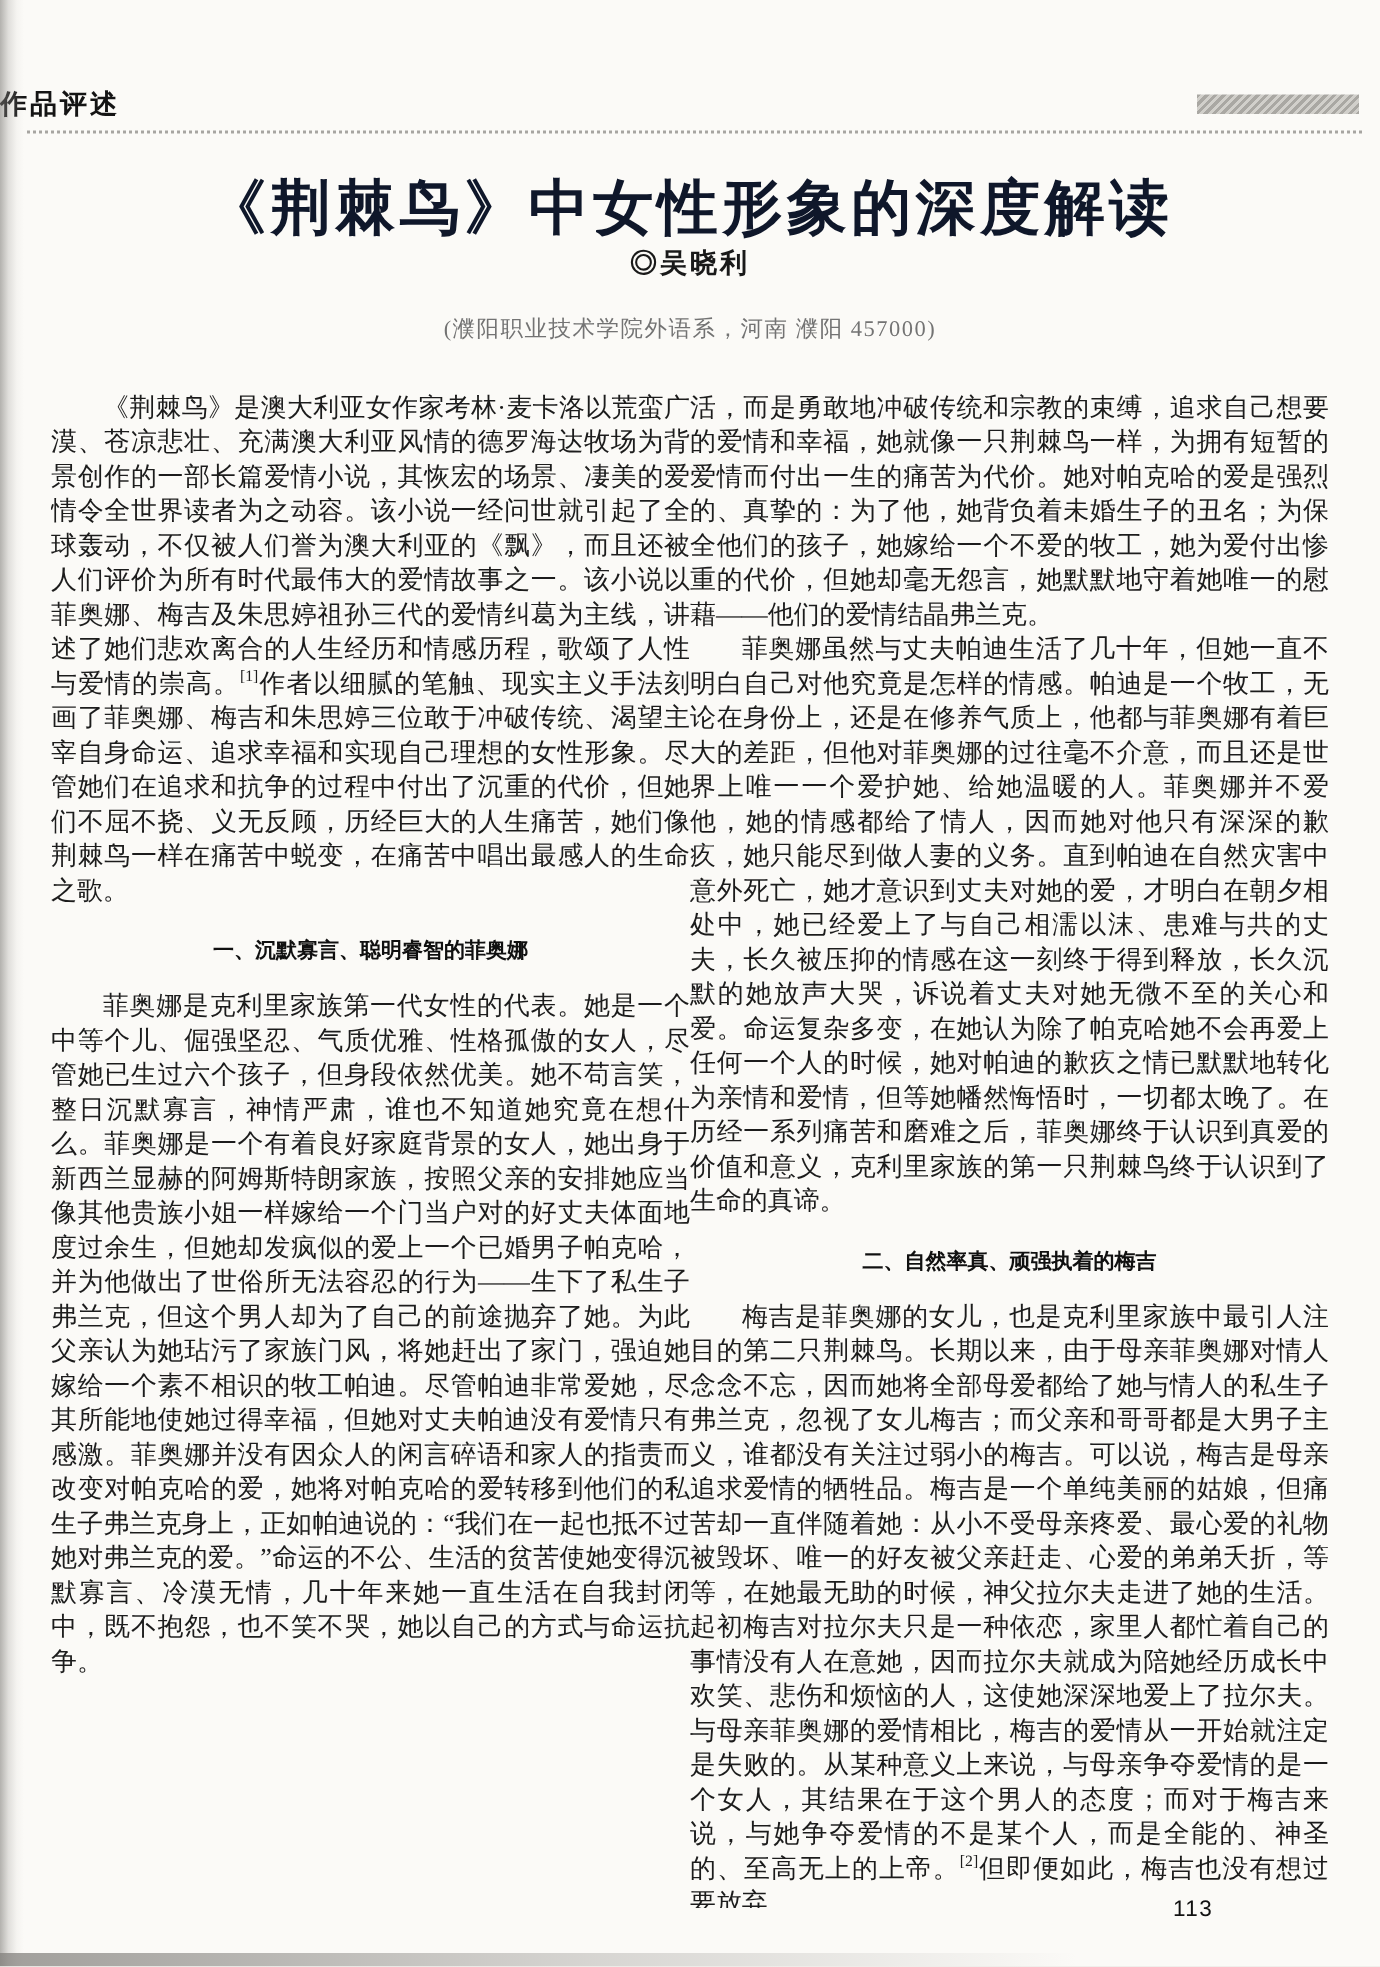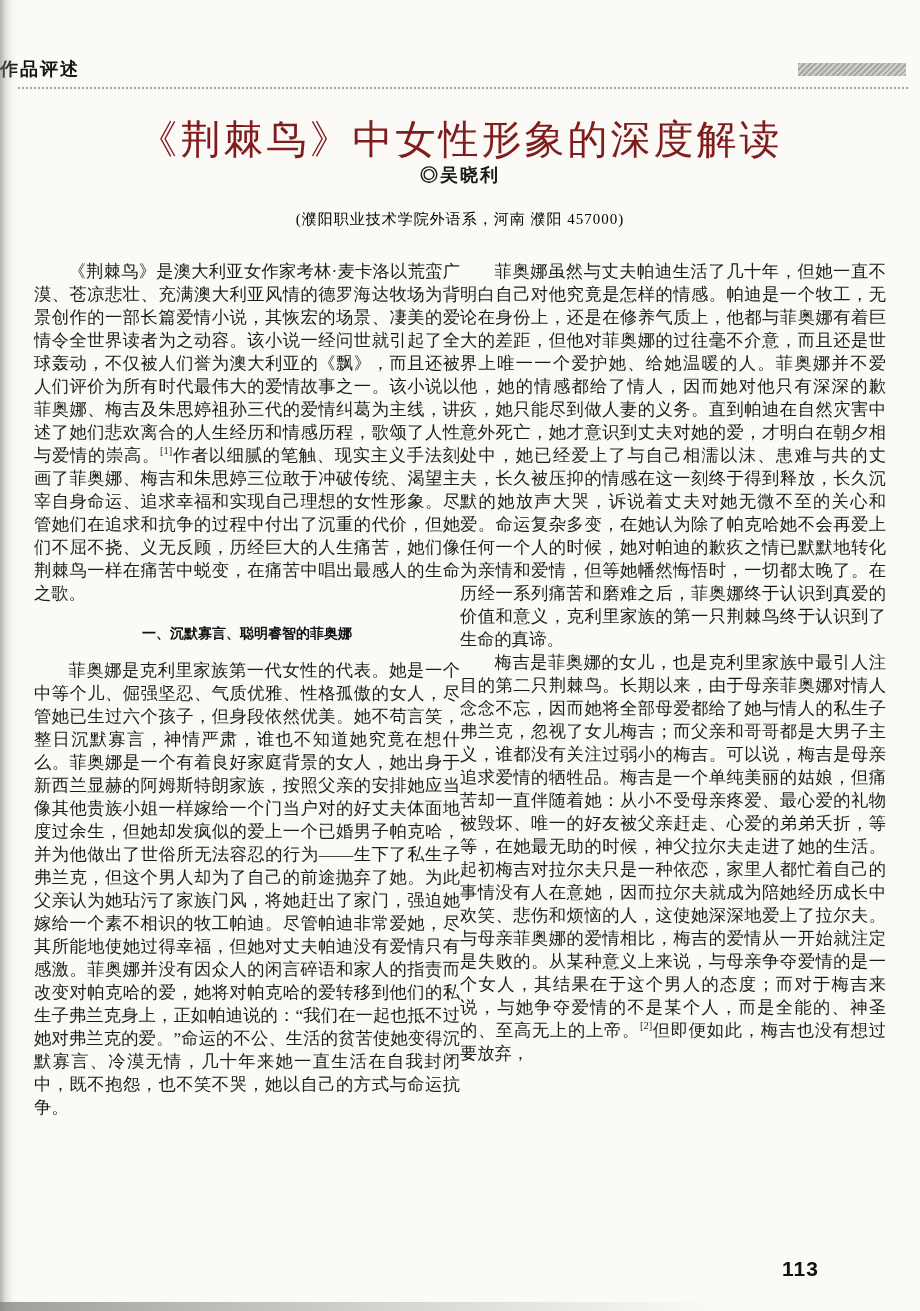--- a/index.html
+++ b/index.html
@@ -72,38 +72,38 @@
     border-top: 2px dotted #a7a5a1;
     height: 0;
   }
   
   .title {
     margin: 26px 40px 0 40px;
     text-align: center;
     font-family: "Liberation Sans", sans-serif;
     font-size: 40px;
     line-height: 48px;
-    font-weight: 400;
+    font-weight: 700;
     letter-spacing: 3px;
-    color: #7f1d1d;
+    color: #0f172a;
   }
   .byline {
     text-align: center;
     font-family: "Liberation Sans", sans-serif;
     font-size: 18px;
     font-weight: bold;
     letter-spacing: 2px;
     color: #191919;
   }
   .affiliation {
     margin-top: 23px;
     text-align: center;
     font-size: 15px;
     letter-spacing: 1px;
-    color: #000000;
+    color: #737373;
   }
   
   .columns {
     display: flex;
     margin-top: 31px;
     padding: 0 34px;
     height: 1012px;
     overflow: hidden;
   }
   .col {
@@ -134,22 +134,22 @@
     font-size: 14px;
     font-weight: bold;
     color: #101010;
   }
   
   .page-number {
     position: absolute;
     left: 782px;
     bottom: 30px;
     font-family: "Liberation Sans", sans-serif;
-    font-size: 21px;
-    font-weight: bold;
+    font-size: 15px;
+    font-weight: normal;
     letter-spacing: 1px;
     color: #111;
   }
 </style>
 </head>
 <body>
 
 <div class="page">
 
   <div class="edge-shadow-left"></div>
@@ -169,21 +169,23 @@
 
   <div class="columns">
 
     <div class="col">
       <p class="para">《荆棘鸟》是澳大利亚女作家考林·麦卡洛以荒蛮广漠、苍凉悲壮、充满澳大利亚风情的德罗海达牧场为背景创作的一部长篇爱情小说，其恢宏的场景、凄美的爱情令全世界读者为之动容。该小说一经问世就引起了全球轰动，不仅被人们誉为澳大利亚的《飘》，而且还被人们评价为所有时代最伟大的爱情故事之一。该小说以菲奥娜、梅吉及朱思婷祖孙三代的爱情纠葛为主线，讲述了她们悲欢离合的人生经历和情感历程，歌颂了人性与爱情的崇高。<sup>[1]</sup>作者以细腻的笔触、现实主义手法刻画了菲奥娜、梅吉和朱思婷三位敢于冲破传统、渴望主宰自身命运、追求幸福和实现自己理想的女性形象。尽管她们在追求和抗争的过程中付出了沉重的代价，但她们不屈不挠、义无反顾，历经巨大的人生痛苦，她们像荆棘鸟一样在痛苦中蜕变，在痛苦中唱出最感人的生命之歌。</p>
       <h2 class="section-heading">一、沉默寡言、聪明睿智的菲奥娜</h2>
       <p class="para">菲奥娜是克利里家族第一代女性的代表。她是一个中等个儿、倔强坚忍、气质优雅、性格孤傲的女人，尽管她已生过六个孩子，但身段依然优美。她不苟言笑，整日沉默寡言，神情严肃，谁也不知道她究竟在想什么。菲奥娜是一个有着良好家庭背景的女人，她出身于新西兰显赫的阿姆斯特朗家族，按照父亲的安排她应当像其他贵族小姐一样嫁给一个门当户对的好丈夫体面地度过余生，但她却发疯似的爱上一个已婚男子帕克哈，并为他做出了世俗所无法容忍的行为——生下了私生子弗兰克，但这个男人却为了自己的前途抛弃了她。为此父亲认为她玷污了家族门风，将她赶出了家门，强迫她嫁给一个素不相识的牧工帕迪。尽管帕迪非常爱她，尽其所能地使她过得幸福，但她对丈夫帕迪没有爱情只有感激。菲奥娜并没有因众人的闲言碎语和家人的指责而改变对帕克哈的爱，她将对帕克哈的爱转移到他们的私生子弗兰克身上，正如帕迪说的：“我们在一起也抵不过她对弗兰克的爱。”命运的不公、生活的贫苦使她变得沉默寡言、冷漠无情，几十年来她一直生活在自我封闭中，既不抱怨，也不笑不哭，她以自己的方式与命运抗争。</p>
     </div>
 
     <div class="col">
+      <p class="para no-indent">活，而是勇敢地冲破传统和宗教的束缚，追求自己想要的爱情和幸福，她就像一只荆棘鸟一样，为拥有短暂的爱情而付出一生的痛苦为代价。她对帕克哈的爱是强烈的、真挚的：为了他，她背负着未婚生子的丑名；为保全他们的孩子，她嫁给一个不爱的牧工，她为爱付出惨重的代价，但她却毫无怨言，她默默地守着她唯一的慰藉——他们的爱情结晶弗兰克。</p>
       <p class="para">菲奥娜虽然与丈夫帕迪生活了几十年，但她一直不明白自己对他究竟是怎样的情感。帕迪是一个牧工，无论在身份上，还是在修养气质上，他都与菲奥娜有着巨大的差距，但他对菲奥娜的过往毫不介意，而且还是世界上唯一一个爱护她、给她温暖的人。菲奥娜并不爱他，她的情感都给了情人，因而她对他只有深深的歉疚，她只能尽到做人妻的义务。直到帕迪在自然灾害中意外死亡，她才意识到丈夫对她的爱，才明白在朝夕相处中，她已经爱上了与自己相濡以沫、患难与共的丈夫，长久被压抑的情感在这一刻终于得到释放，长久沉默的她放声大哭，诉说着丈夫对她无微不至的关心和爱。命运复杂多变，在她认为除了帕克哈她不会再爱上任何一个人的时候，她对帕迪的歉疚之情已默默地转化为亲情和爱情，但等她幡然悔悟时，一切都太晚了。在历经一系列痛苦和磨难之后，菲奥娜终于认识到真爱的价值和意义，克利里家族的第一只荆棘鸟终于认识到了生命的真谛。</p>
+      <h2 class="section-heading">二、自然率真、顽强执着的梅吉</h2>
       <p class="para">梅吉是菲奥娜的女儿，也是克利里家族中最引人注目的第二只荆棘鸟。长期以来，由于母亲菲奥娜对情人念念不忘，因而她将全部母爱都给了她与情人的私生子弗兰克，忽视了女儿梅吉；而父亲和哥哥都是大男子主义，谁都没有关注过弱小的梅吉。可以说，梅吉是母亲追求爱情的牺牲品。梅吉是一个单纯美丽的姑娘，但痛苦却一直伴随着她：从小不受母亲疼爱、最心爱的礼物被毁坏、唯一的好友被父亲赶走、心爱的弟弟夭折，等等，在她最无助的时候，神父拉尔夫走进了她的生活。起初梅吉对拉尔夫只是一种依恋，家里人都忙着自己的事情没有人在意她，因而拉尔夫就成为陪她经历成长中欢笑、悲伤和烦恼的人，这使她深深地爱上了拉尔夫。与母亲菲奥娜的爱情相比，梅吉的爱情从一开始就注定是失败的。从某种意义上来说，与母亲争夺爱情的是一个女人，其结果在于这个男人的态度；而对于梅吉来说，与她争夺爱情的不是某个人，而是全能的、神圣的、至高无上的上帝。<sup>[2]</sup>但即便如此，梅吉也没有想过要放弃，</p>
     </div>
 
   </div>
 
   <span class="page-number">113</span>
 
   <div class="edge-shadow-bottom"></div>
 
 </div>

